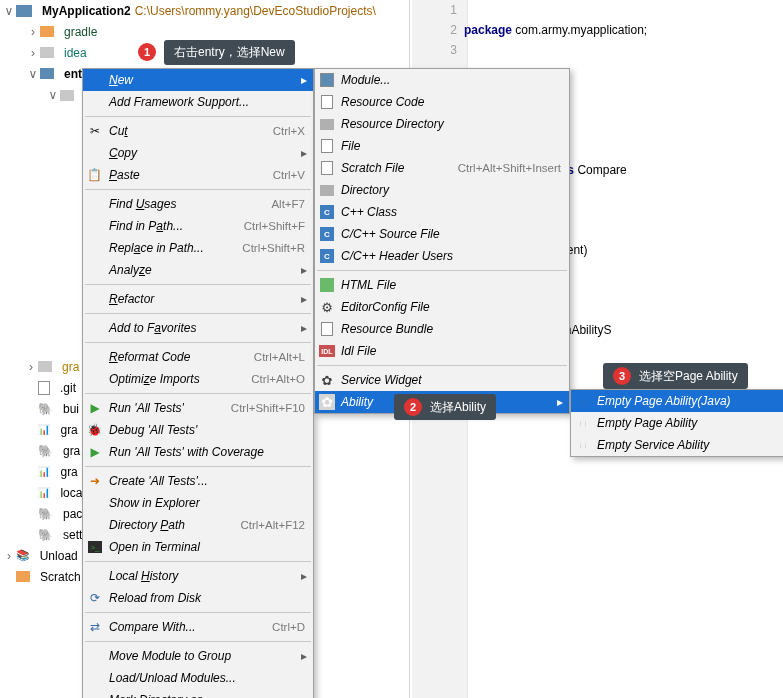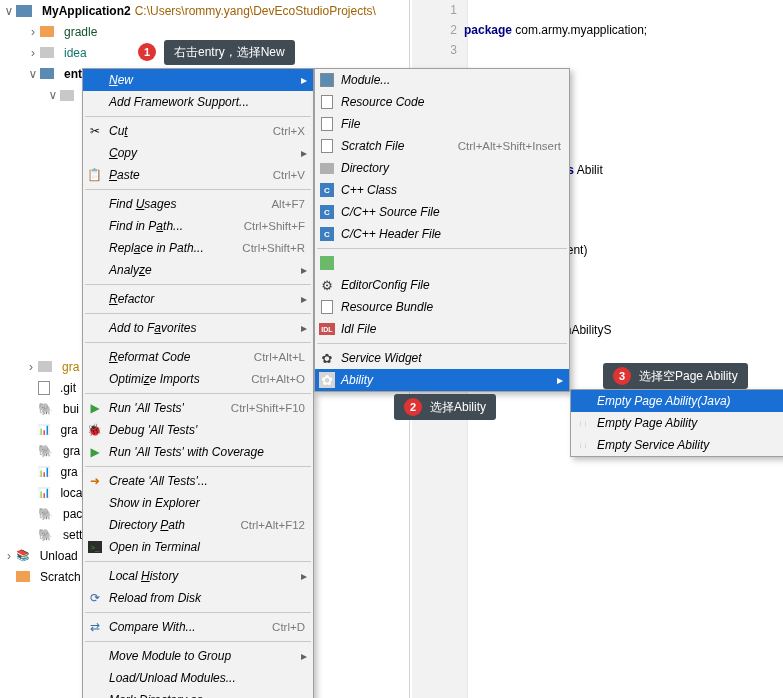--- a/index.html
+++ b/index.html
@@ -150,21 +150,21 @@
     <div class="gutter">
       <div>1</div>
         <div>2</div>
         <div>3</div>
     </div>
     <div class="code">
 <div><span class="kw">package</span><span> com.army.myapplication;</span></div>
 <div>&nbsp;</div>
 <div style="background:#e8e8e8;display:inline-block"><span class="kw">import</span><span class="gray"> ...</span></div>
 <div>&nbsp;</div>
-<div><span> MainAbility </span><span class="kw">extends</span><span> Abilit</span></div>
+<div><span> MainAbility </span><span class="kw">extends</span><span> Compare</span></div>
 <div>&nbsp;</div>
 <div><span class="kw">id</span><span> onStart(Intent intent)</span></div>
 <div><span>.onStart(intent);</span></div>
 <div><span>.setMainRoute(MainAbilityS</span></div>
     </div>
   </div>
 </div>
 
 <div class="context-menu menu1">
   <div class="mi hl">
@@ -295,20 +295,26 @@
       <span class="label">Module...</span>
     </div>
   <div class="mi">
       <span class="micon">
         <span class="mico-file"></span>
       </span>
       <span class="label">Resource Code</span>
     </div>
   <div class="mi">
       <span class="micon">
+        <span class="mico-dir"></span>
+      </span>
+      <span class="label">Resource Directory</span>
+    </div>
+  <div class="mi">
+      <span class="micon">
         <span class="mico-file"></span>
       </span>
       <span class="label">File</span>
     </div>
   <div class="mi">
       <span class="micon">
         <span class="mico-file"></span>
       </span>
       <span class="label">Scratch File</span>
       <span class="shortcut">Ctrl+Alt+Shift+Insert</span>
@@ -328,27 +334,28 @@
   <div class="mi">
       <span class="micon">
         <span class="mico-cpp">C</span>
       </span>
       <span class="label">C/C++ Source File</span>
     </div>
   <div class="mi">
       <span class="micon">
         <span class="mico-cpp">C</span>
       </span>
-      <span class="label">C/C++ Header File</span>
+      <span class="label">C/C++ Header Users</span>
     </div>
   <div class="sep"></div>
   <div class="mi">
       <span class="micon">
         <span class="mico-html"></span>
       </span>
+      <span class="label">HTML File</span>
     </div>
   <div class="mi">
       <span class="micon mico-gear">⚙</span>
       <span class="label">EditorConfig File</span>
     </div>
   <div class="mi">
       <span class="micon">
         <span class="mico-file"></span>
       </span>
       <span class="label">Resource Bundle</span>

